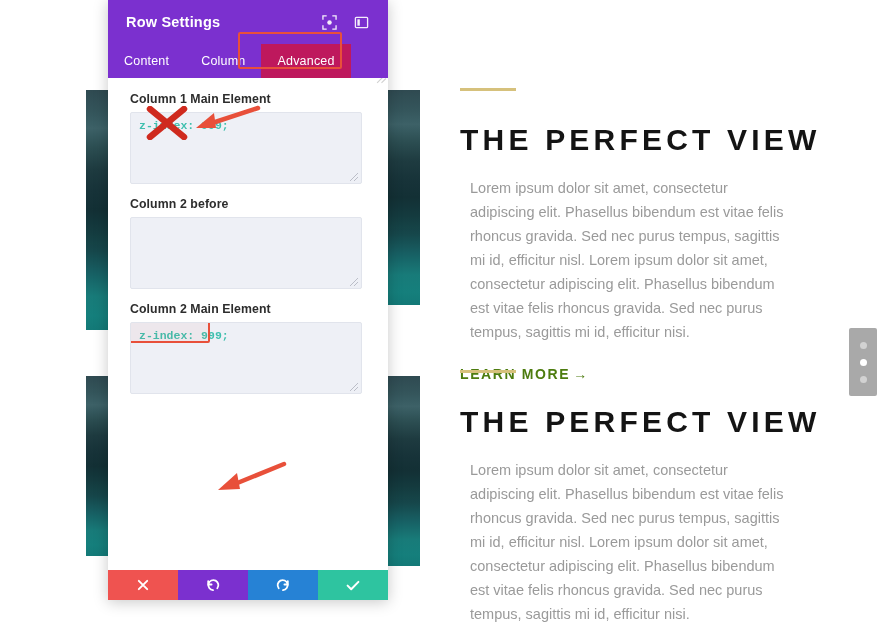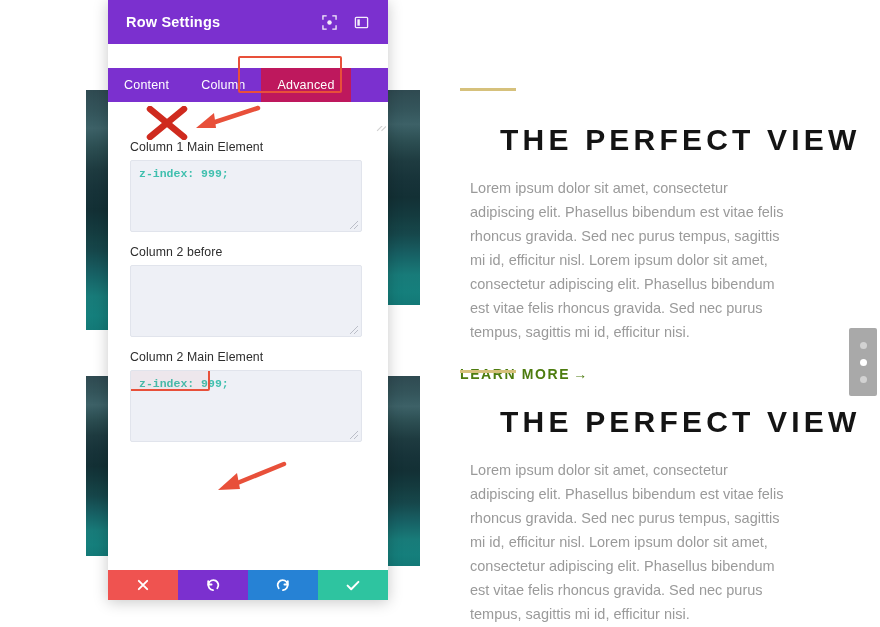--- a/index.html
+++ b/index.html
@@ -71,21 +71,20 @@
   }
 
   .headline {
     font-size: 30px;
     font-weight: bold;
     letter-spacing: 4.2px;
     color: #141414;
     line-height: 1.1;
     margin-bottom: 20px;
     white-space: nowrap;
-    margin-left: 40px;
   }
 
   .body-copy {
     font-size: 14.5px;
     line-height: 24px;
     color: #9a9a9a;
     font-weight: 400;
     margin-left: 10px;
   }
 
@@ -127,21 +126,20 @@
     position: absolute;
     left: 108px;
     top: 0px;
     width: 280px;
     height: 600px;
     background: #ffffff;
     box-shadow: 0 2px 14px rgba(0,0,0,0.22);
     display: flex;
     flex-direction: column;
     overflow: hidden;
-    gap: 24px;
   }
 
   .modal-header {
     background: #7b30cf;
     height: 44px;
     display: flex;
     align-items: center;
     padding: 0 18px;
     flex: 0 0 auto;
   }
@@ -197,21 +195,21 @@
     background: #ffffff;
     padding: 14px 22px 0 22px;
     overflow: hidden;
     position: relative;
   }
 
   .field { margin-bottom: 13px; }
   .field-label {
     font-size: 12.3px;
     color: #2d2d2d;
-    font-weight: normal;
+    font-weight: bold;
     margin-bottom: 6px;
     letter-spacing: .1px;
   }
   .code-area {
     position: relative;
     width: 232px;
     height: 72px;
     background: #eef0f6;
     border: 1px solid #e1e4ec;
     border-radius: 2px;

